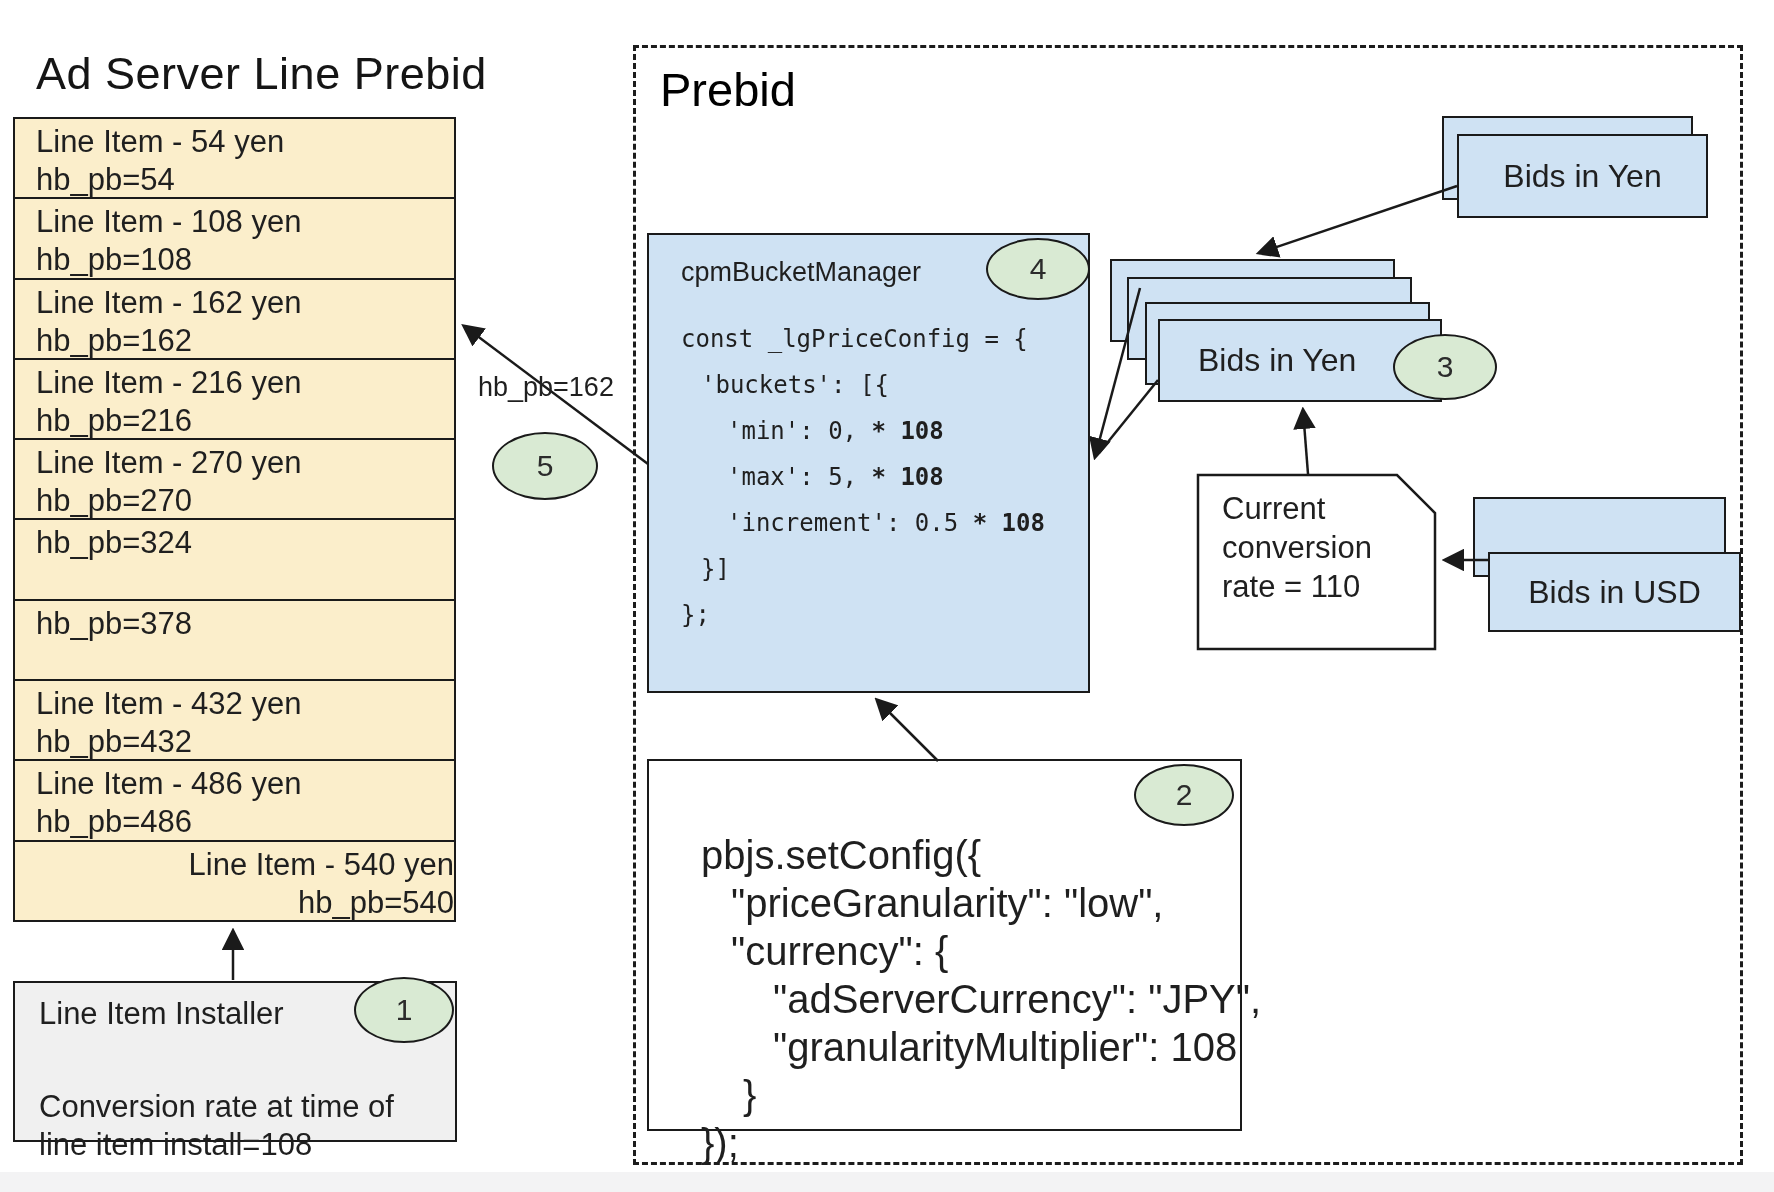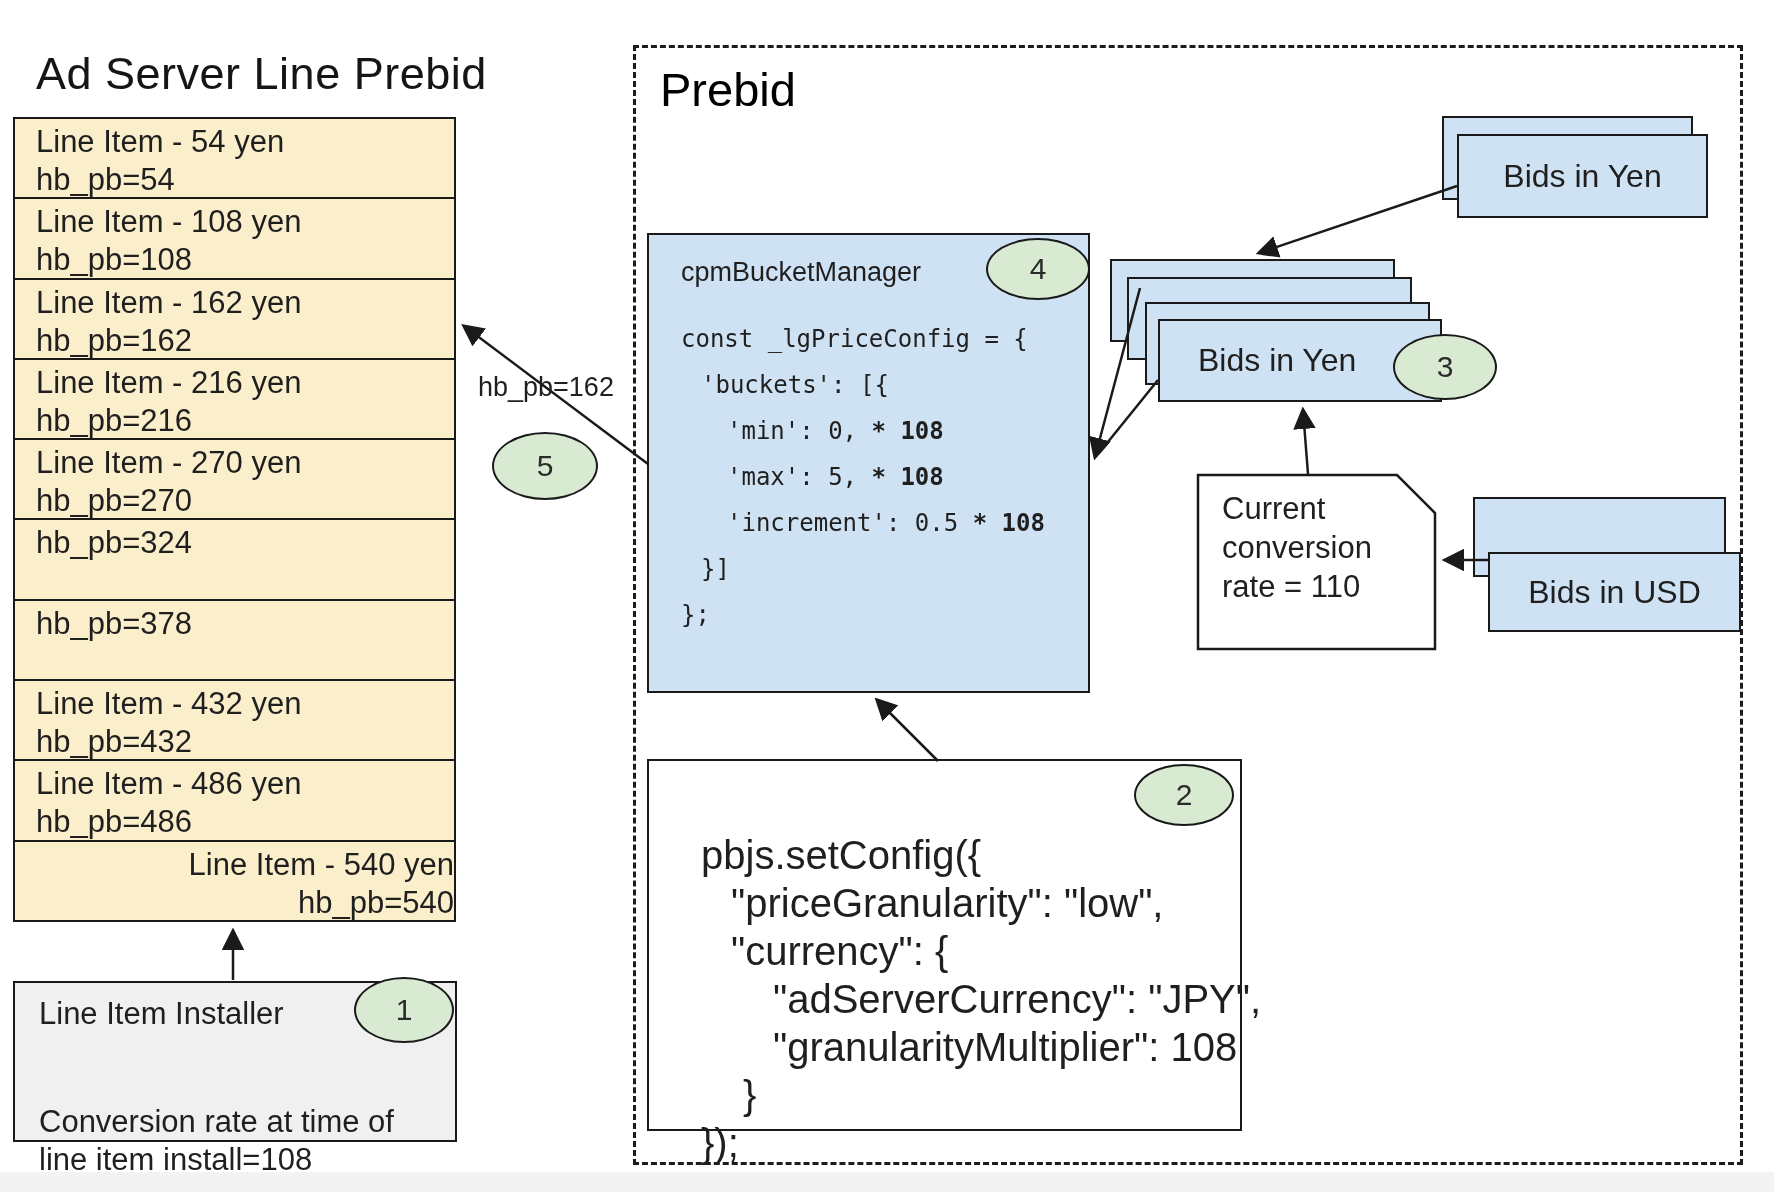--- a/index.html
+++ b/index.html
@@ -16,21 +16,21 @@
     display:flex;flex-direction:column;
   }
   .li-row{flex:1 1 0;border-bottom:2.5px solid #1a1a1a;padding:4px 0 0 21px;
     font-size:31px;line-height:38px;overflow:hidden;}
   .li-row:last-child{border-bottom:none;text-align:right;}
   .installer{
     left:13px;top:981px;width:444px;height:161px;
     border:2.5px solid #1a1a1a;background:#f0f0f0;padding:12px 0 0 24px;
     font-size:31px;line-height:38px;
   }
-  .installer-note{margin-top:70px;width:360px;}
+  .installer-note{margin-top:55px;width:360px;}
   
   .prebid-box{left:633px;top:45px;width:1110px;height:1120px;border:3px dashed #1c1c1c;}
   .prebid-title{left:660px;top:62px;font-size:47px;color:#000000;}
   
   .bucket-box{left:647px;top:233px;width:443px;height:460px;background:#cfe2f3;border:2.5px solid #1a1a1a;}
   .bucket-title{left:681px;top:257px;font-size:27px;}
   .bucket-code{left:681px;top:316px;font-family:"DejaVu Sans Mono","Liberation Mono",monospace;
     font-size:24px;line-height:46px;white-space:pre;}
   .bucket-code b{font-weight:700;}
   

